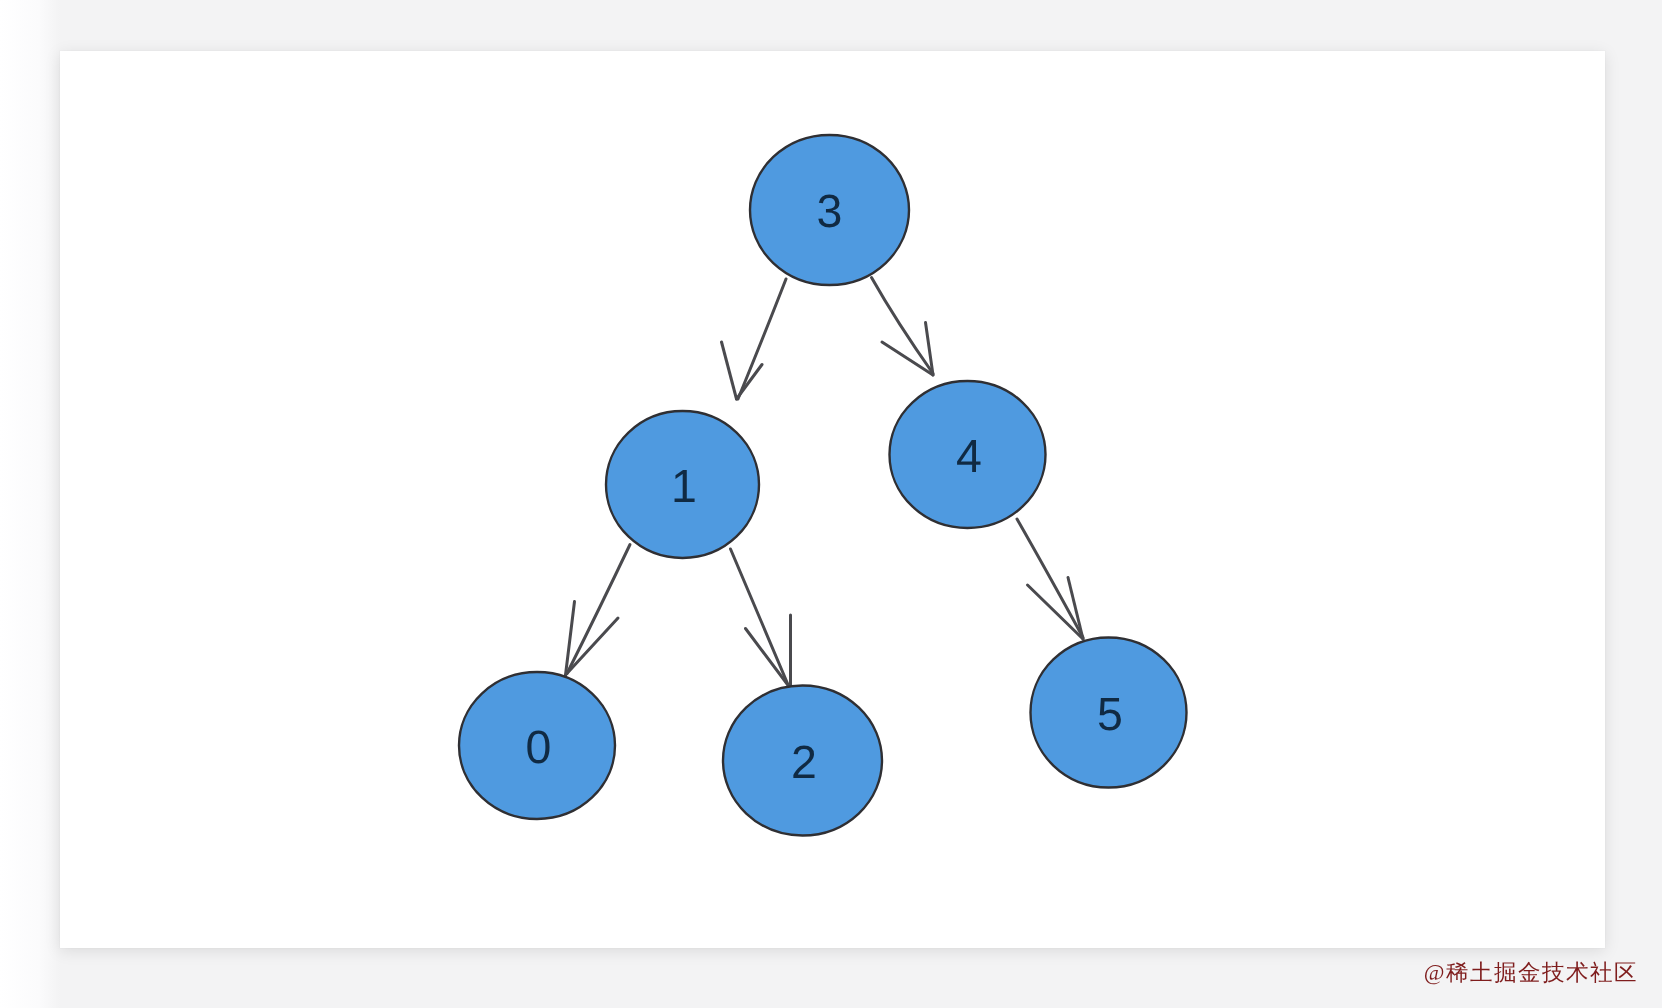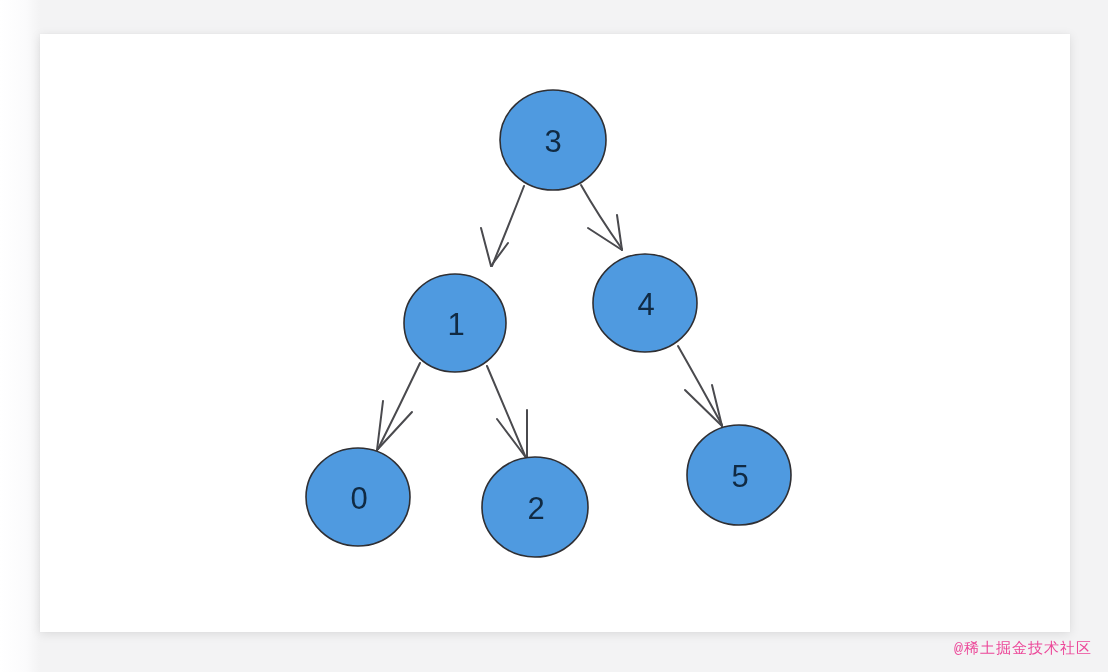--- a/index.html
+++ b/index.html
@@ -51,23 +51,23 @@
     font-size: 31px;
     fill: #102a43;
     text-anchor: middle;
     dominant-baseline: central;
     font-weight: 400;
   }
   .watermark {
     position: absolute;
     right: 16px;
     bottom: 14px;
-    font-family: Liberation Mono, monospace;
+    font-family: Liberation Serif, serif;
     font-size: 15px;
-    color: #ec4899;
+    color: #7f1d1d;
     letter-spacing: 1px;
     white-space: nowrap;
     user-select: none;
   }
 </style>
 </head>
 <body>
 
 <div id="page-root">
 

